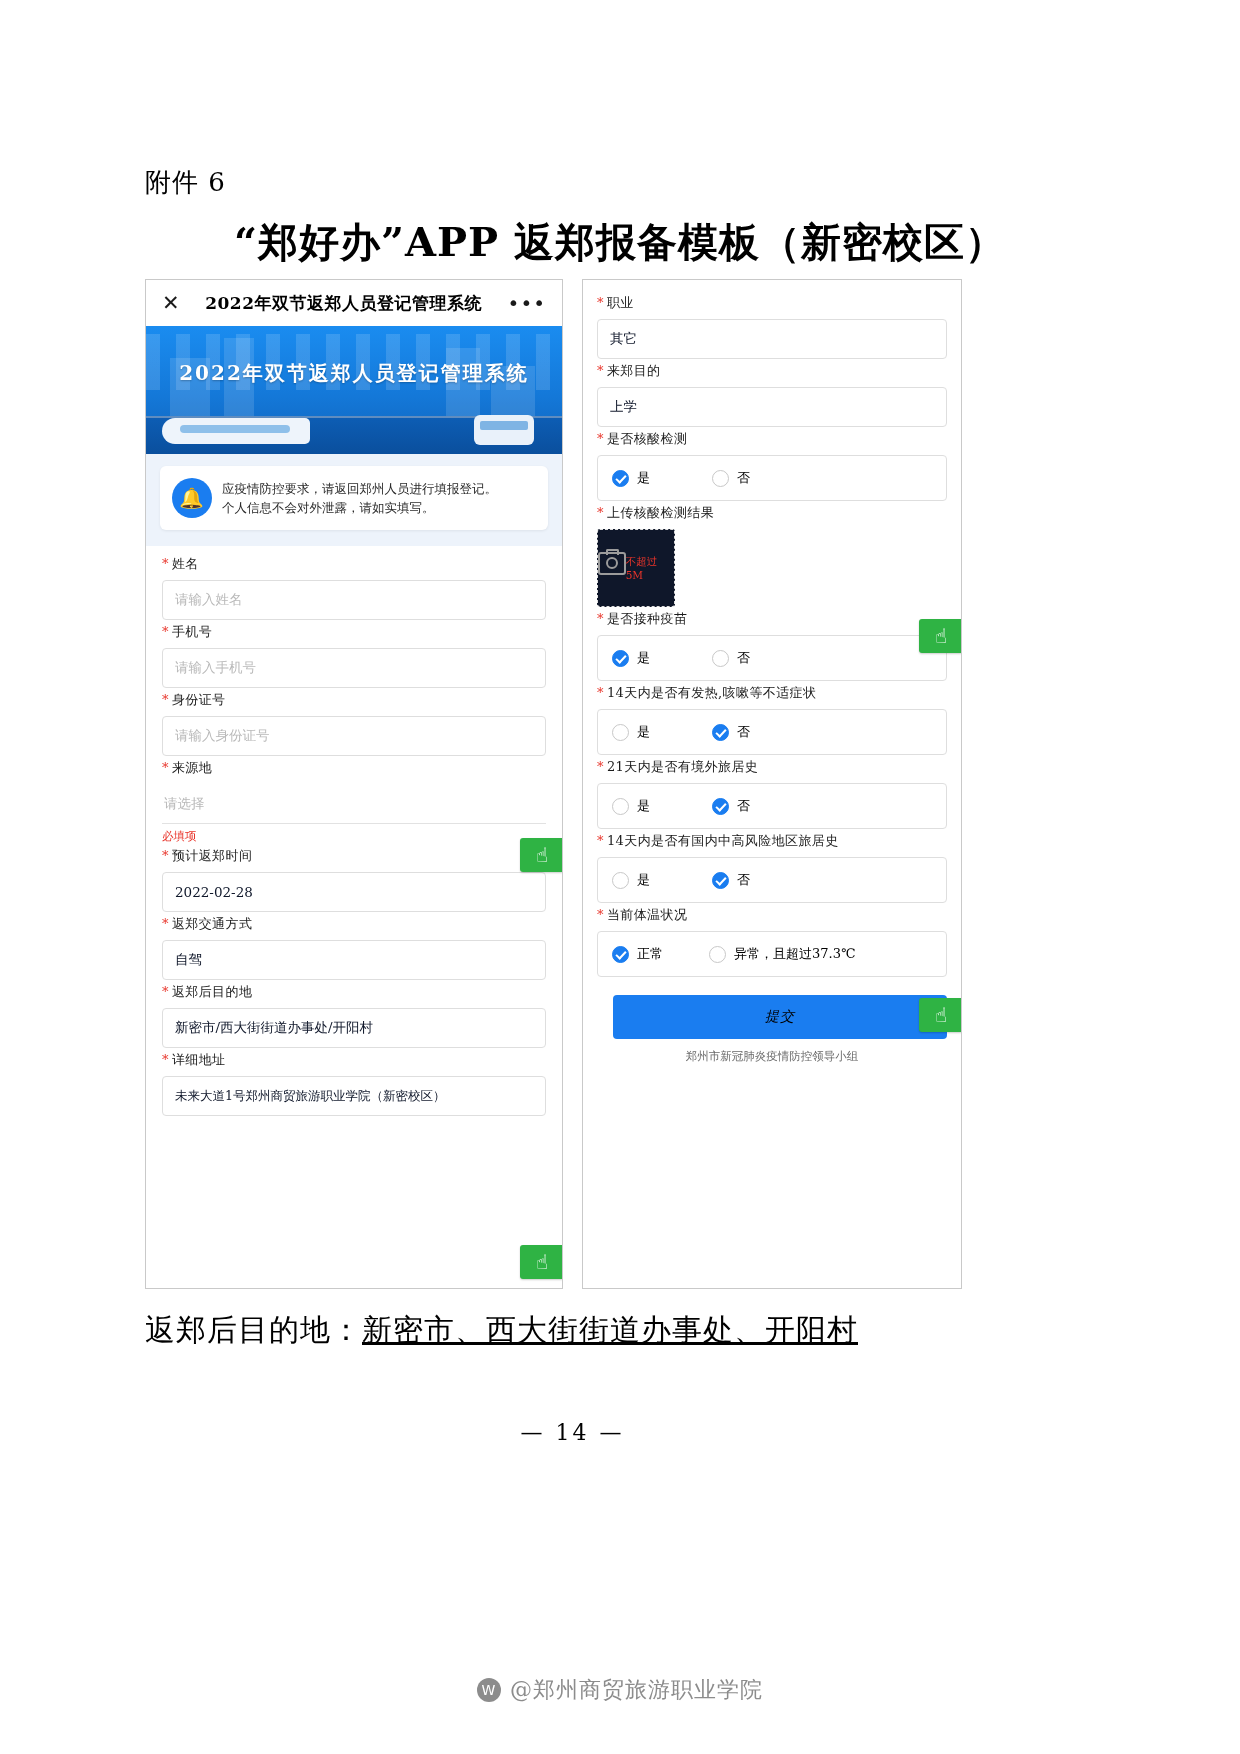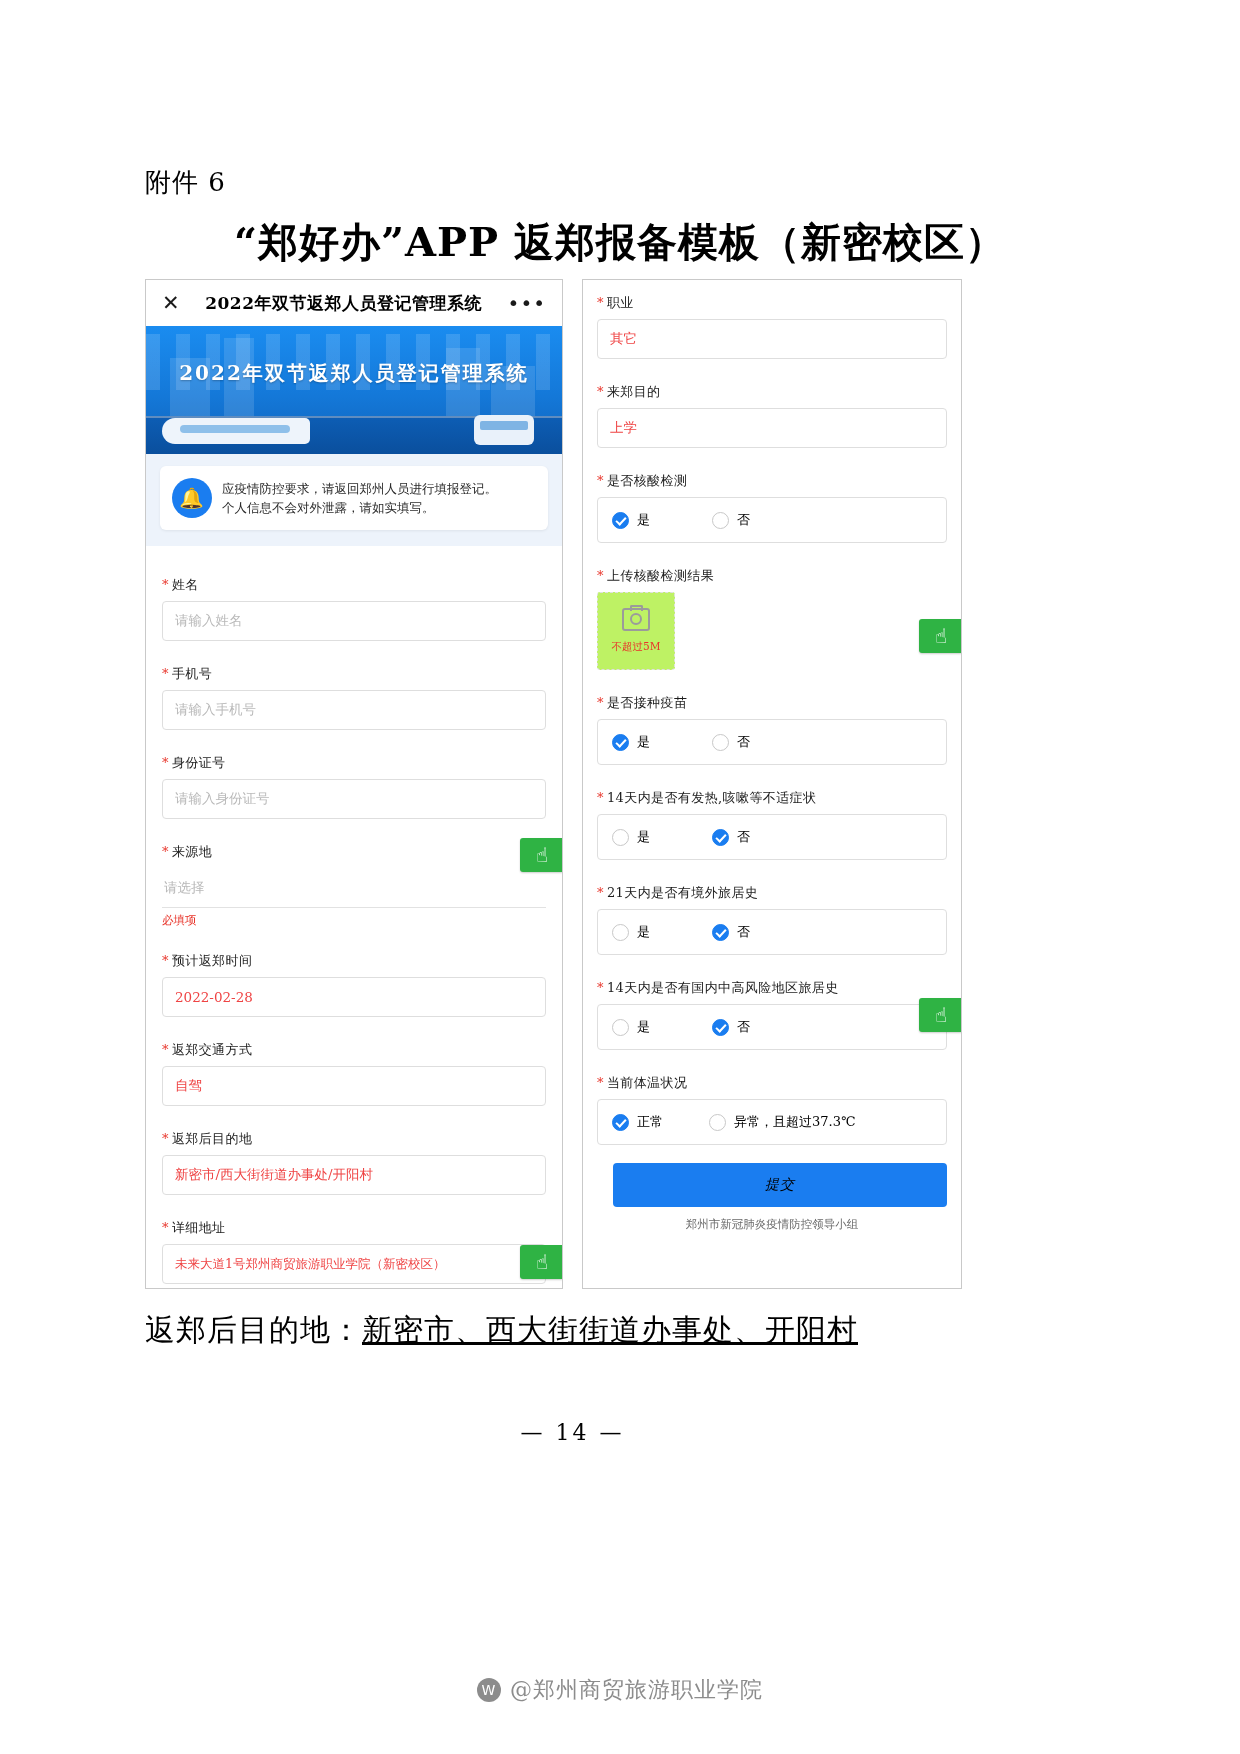--- a/index.html
+++ b/index.html
@@ -210,39 +210,39 @@
     line-height: 1.55;
     color: #2b2b2b;
     font-family: "DejaVu Serif", serif;
   }
 
   
   .form {
     padding: 6px 16px 0 16px;
     background: #ffffff;
   }
-  .field { margin-top: 24px; }
+  .field { margin-top: 3px; }
   .flabel {
     font-size: 13px;
     font-family: "DejaVu Serif", serif;
     color: #1c1c1c;
     margin-bottom: 7px;
     letter-spacing: 0.4px;
   }
   .req { color: #e8342a; margin-right: 3px; }
   .input {
     height: 40px;
     border: 1px solid #dedede;
     border-radius: 4px;
     display: flex;
     align-items: center;
     padding: 0 12px;
     font-size: 13.5px;
     font-family: "DejaVu Serif", serif;
-    color: #ef4444;
+    color: #0f172a;
     background: #fff;
     box-sizing: border-box;
   }
   .input.placeholder { color: #b9b9b9; }
   .input.underline {
     border: none;
     border-bottom: 1px solid #e2e2e2;
     border-radius: 0;
     padding-left: 2px;
   }
@@ -288,25 +288,25 @@
     content: "";
     position: absolute;
     left: 4.5px; top: 2px;
     width: 4px; height: 8px;
     border: solid #fff;
     border-width: 0 2px 2px 0;
     transform: rotate(43deg);
   }
   .upload {
     width: 78px; height: 78px;
-    background: #bef264;
+    background: #0f172a;
     border: 1px dashed #e0e0e0;
     border-radius: 3px;
     display: flex;
-    flex-direction: column;
+    flex-direction: row;
     align-items: center;
     justify-content: center;
     box-sizing: border-box;
   }
   .cam {
     width: 24px; height: 19px;
     border: 2px solid #9b9b9b;
     border-radius: 3px;
     position: relative;
     margin-bottom: 9px;

